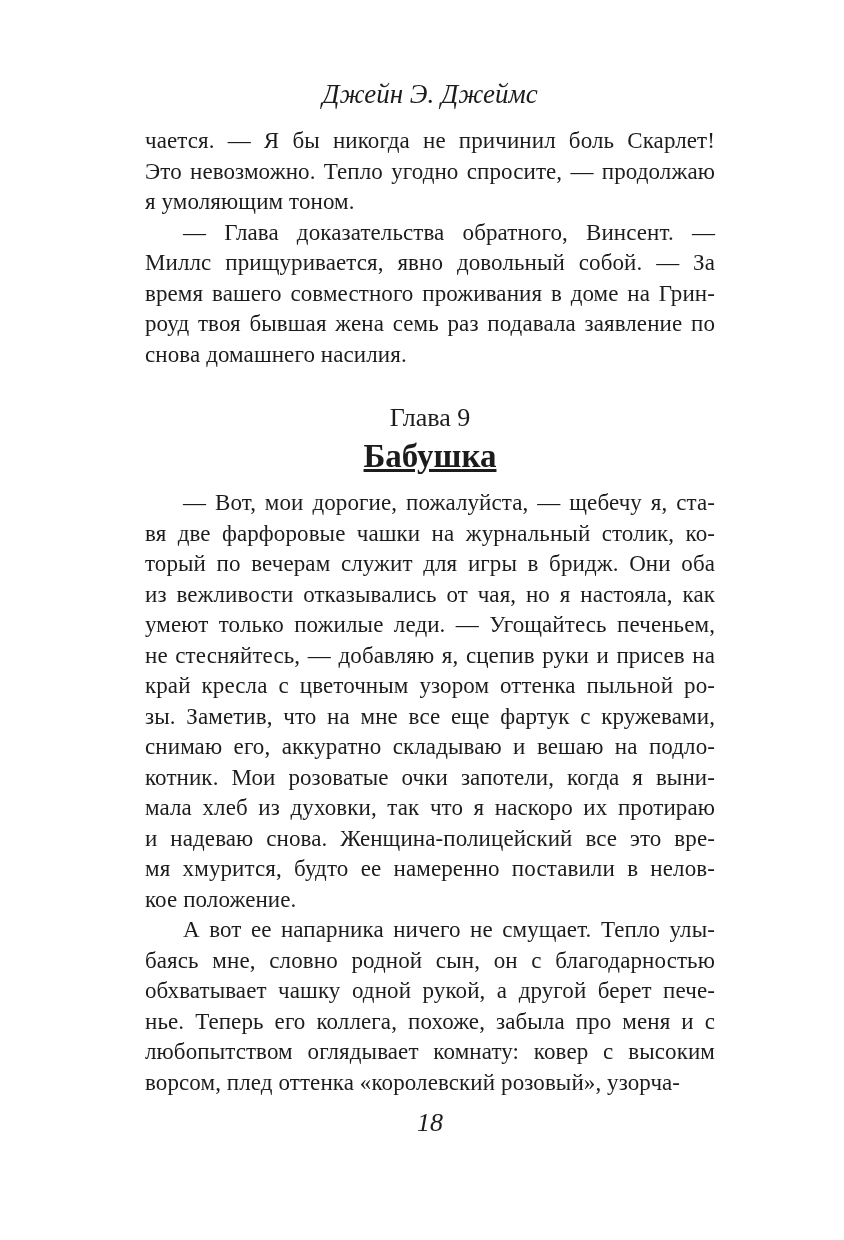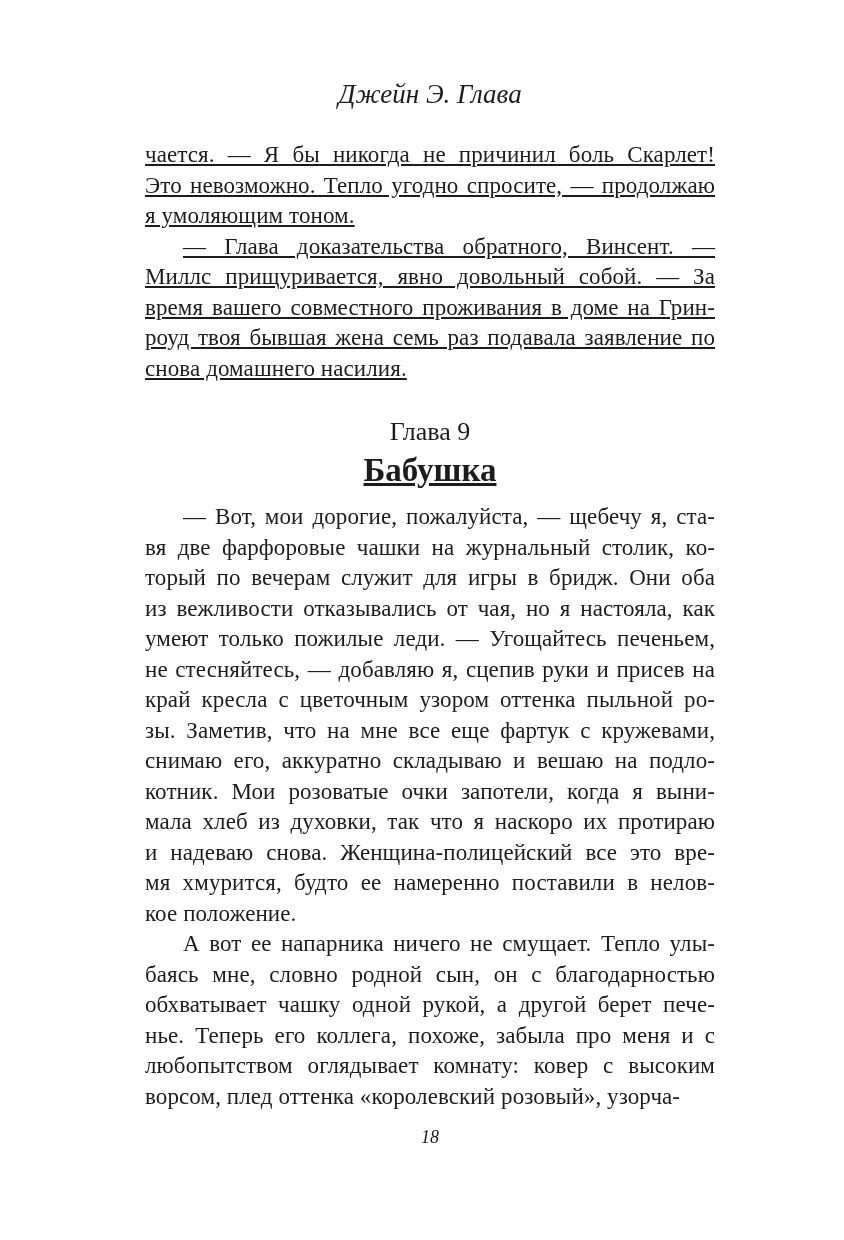--- a/index.html
+++ b/index.html
@@ -29,22 +29,21 @@
     text-align: center;
     font-style: italic;
     font-size: 27px;
   }
   .body-text {
     font-size: 23px;
     line-height: 30.5px;
     letter-spacing: 0.1px;
   }
   .body-text.first-block {
-    margin-top: 30px;
-    text-decoration: underline;
+    margin-top: 16px;
   }
   .paragraph { margin: 0; }
   .line {
     text-align: justify;
     text-align-last: justify;
     white-space: normal;
   }
   .line.last {
     text-align-last: left;
   }
@@ -66,31 +65,31 @@
     margin-top: 2px;
     text-decoration: underline;
   }
   .body-text.second-block {
     margin-top: 12px;
   }
   .page-number {
     margin-top: 10px;
     text-align: center;
     font-style: italic;
-    font-size: 18px;
+    font-size: 26px;
     line-height: 30px;
   }
 </style>
 </head>
 <body style="background: rgb(255, 255, 255);">
 
 <div class="page" style="color: rgb(28, 28, 28); background: rgb(255, 255, 255);">
   <div class="column">
 
-    <div class="running-header">Джейн Э. Глава</div>
+    <div class="running-header">Джейн Э. Джеймс</div>
 
     <div class="body-text first-block" id="paras-before">
         <div class="paragraph">
           <div class="line">чается. — Я бы никогда не причинил боль Скарлет!</div>
           <div class="line">Это невозможно. Тепло угодно спросите, — продолжаю</div>
           <div class="line last">я умоляющим тоном.</div>
         </div>
         <div class="paragraph indented">
           <div class="line">— Глава доказательства обратного, Винсент. —</div>
           <div class="line">Миллс прищуривается, явно довольный собой. — За</div>

